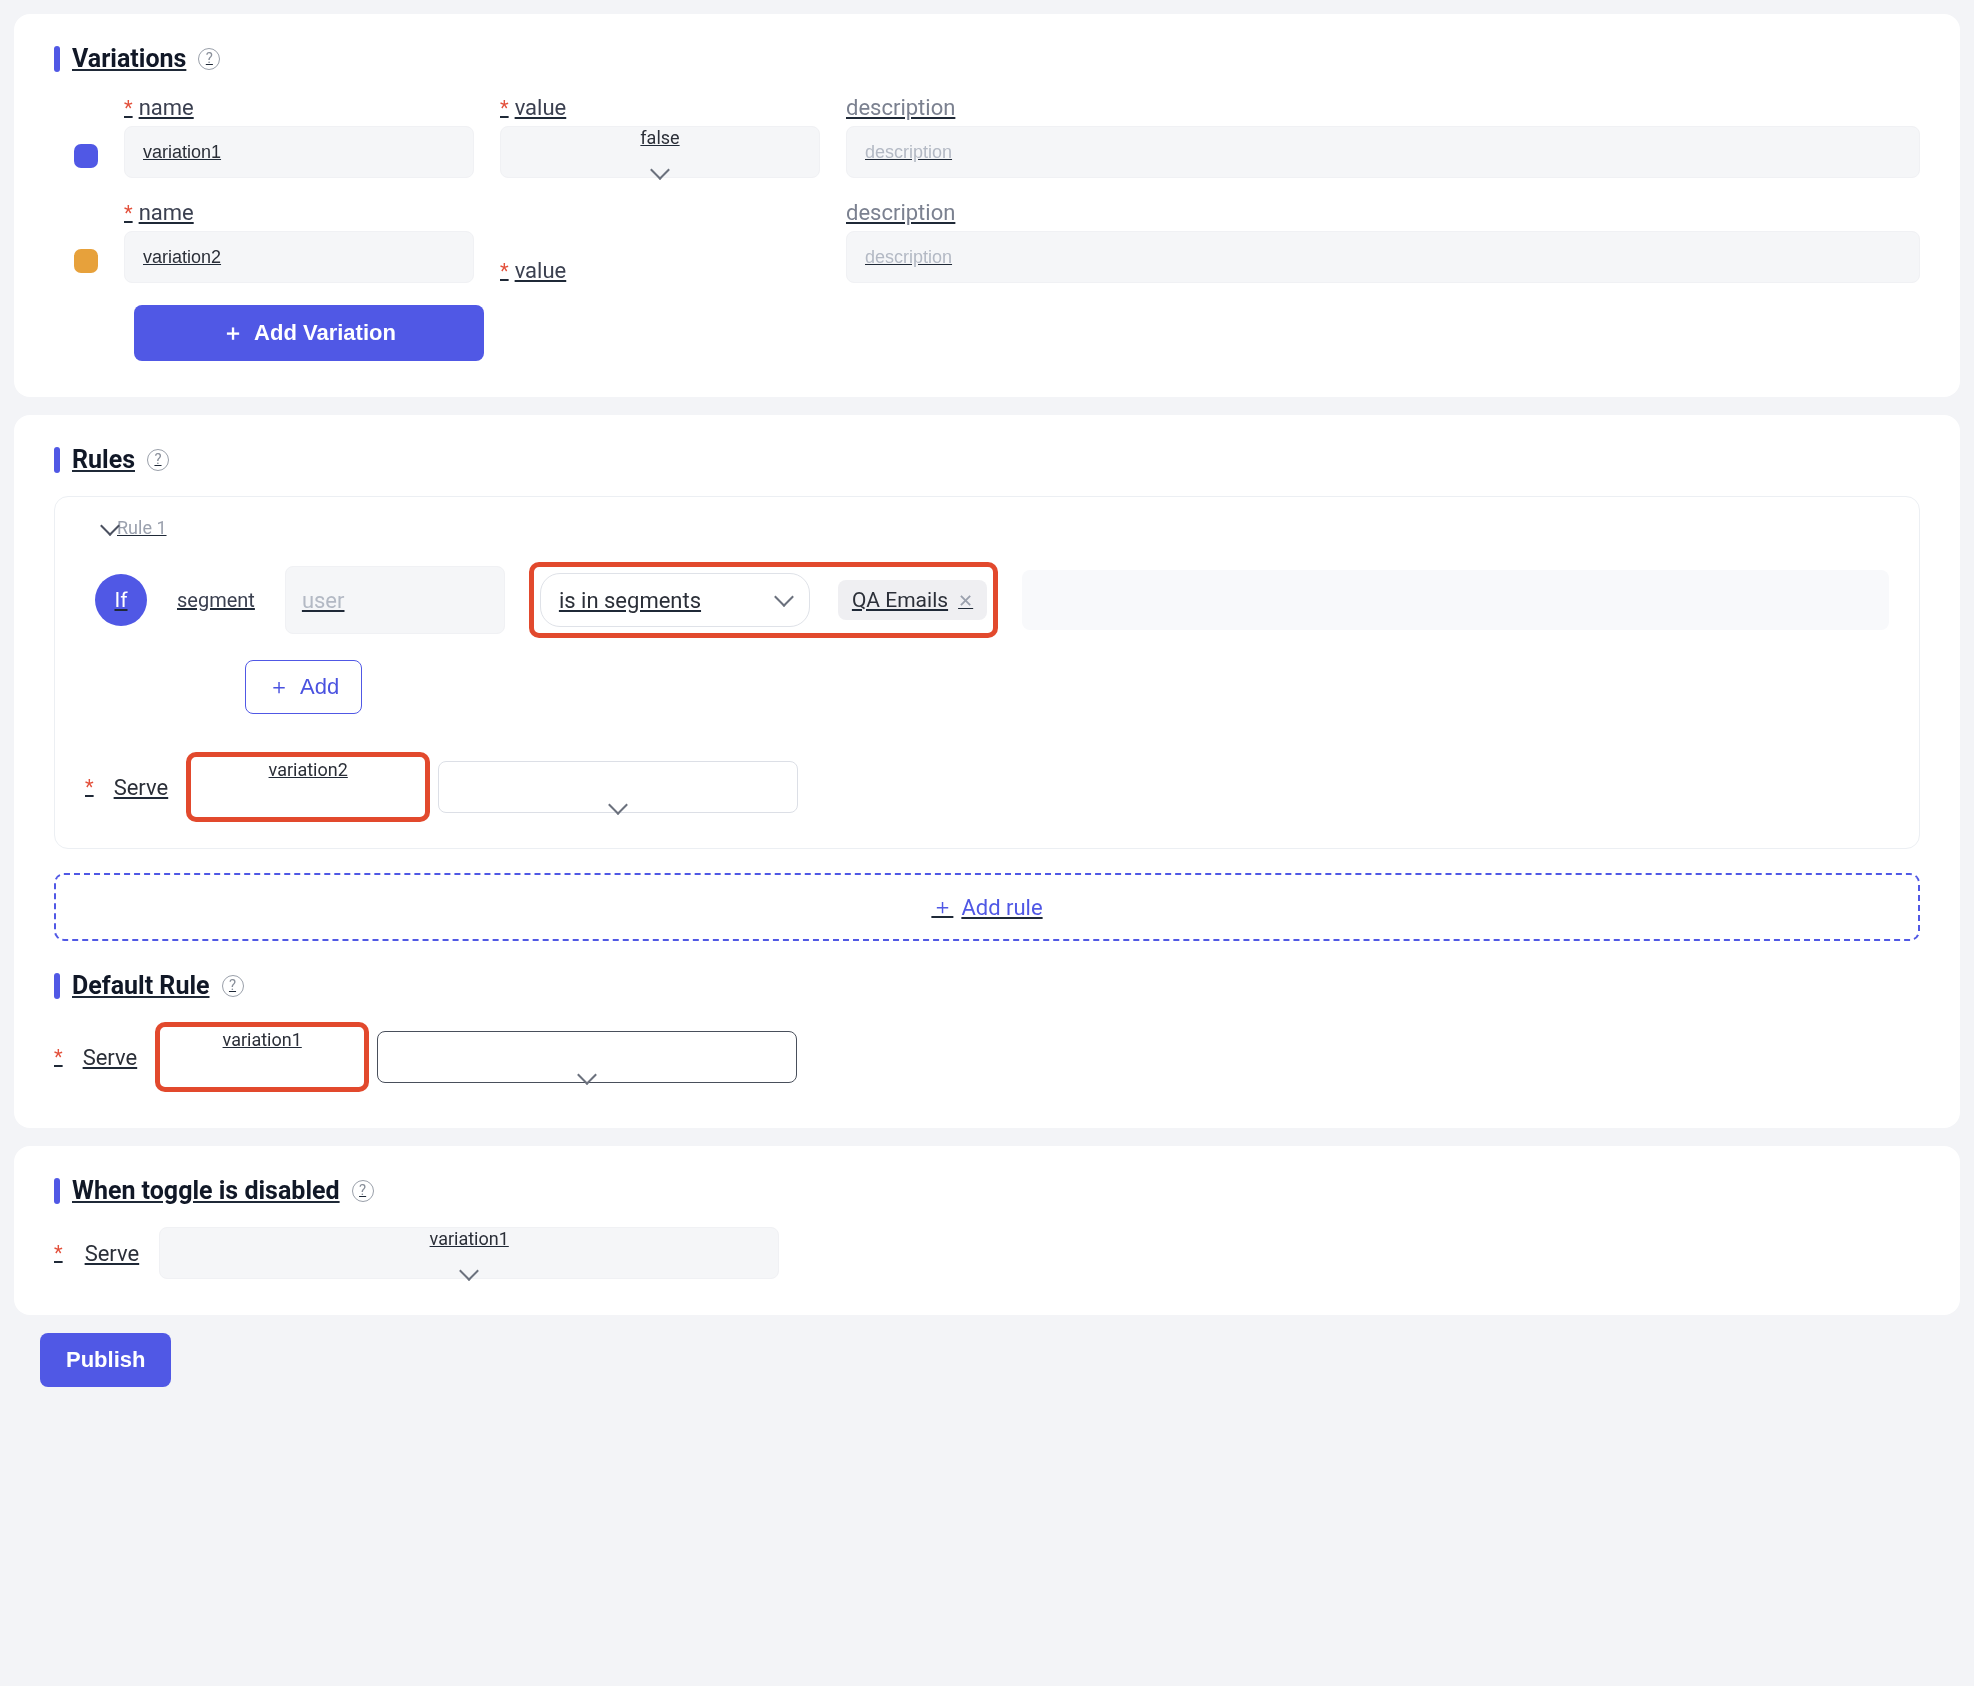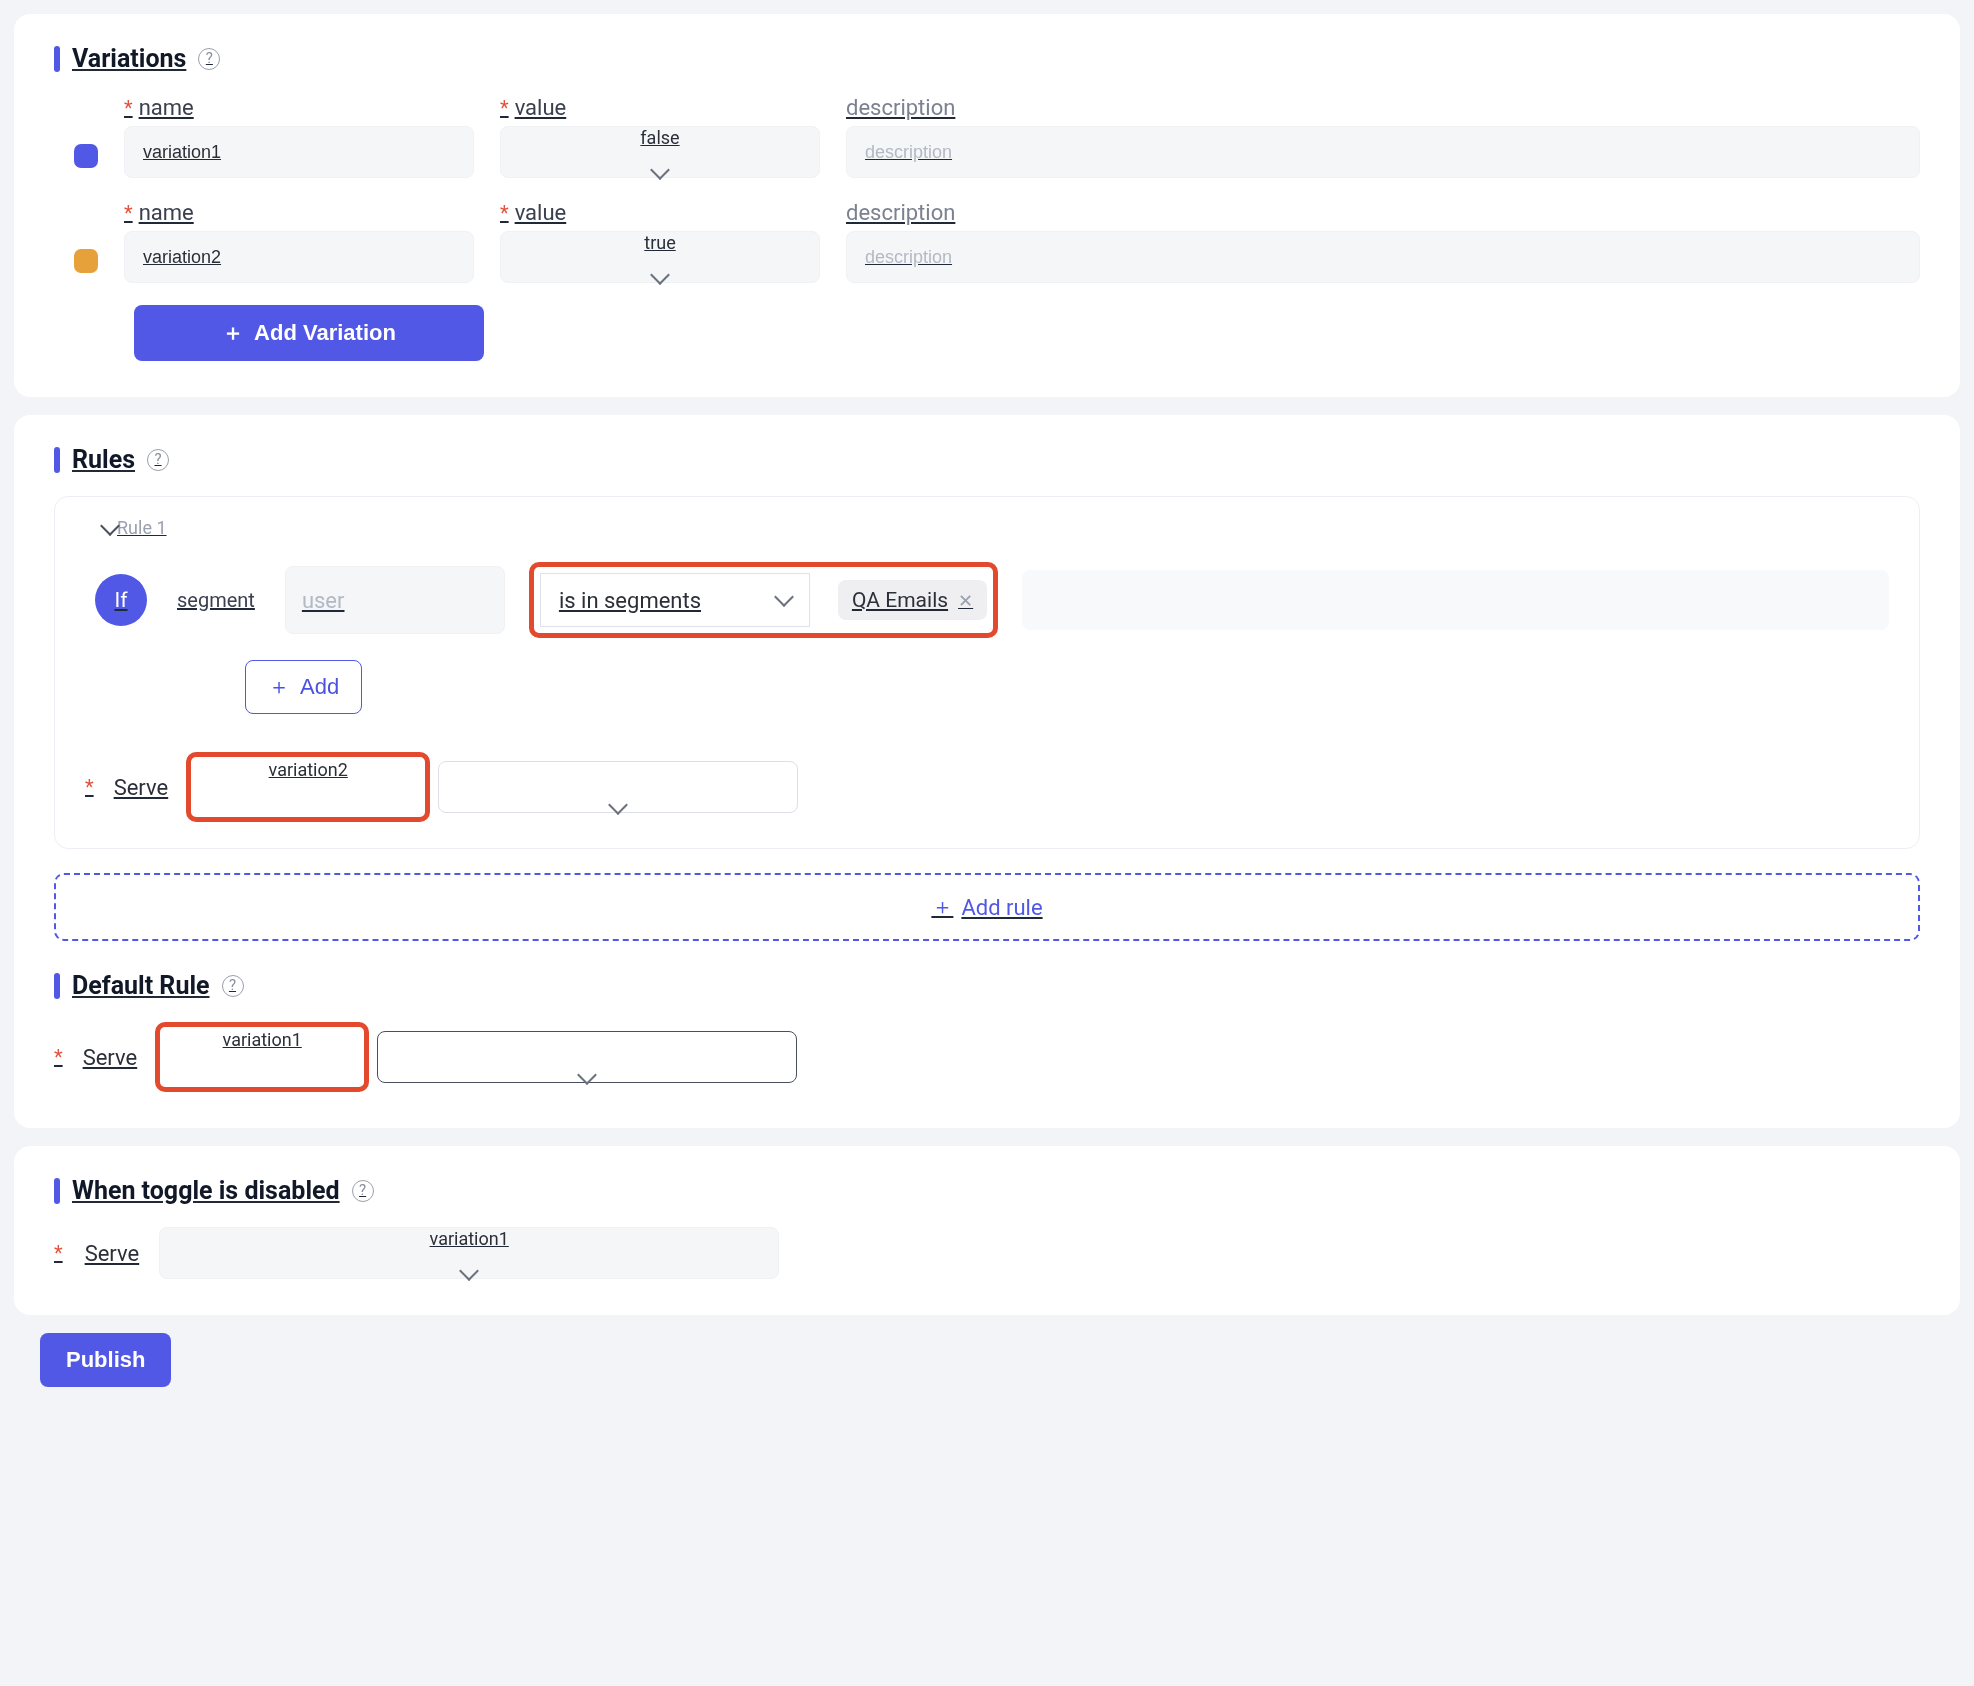--- a/index.html
+++ b/index.html
@@ -151,21 +151,21 @@
     border: 1px solid #f0f1f4;
     border-radius: 8px;
     display: flex; align-items: center;
     padding: 0 16px;
     color: #b3b9c4; font-size: 22px;
   }
   .op-select {
     width: 270px; height: 54px;
     background: #fff;
     border: 1px solid #dfe2e8;
-    border-radius: 0;
+    border-radius: 20px;
     display: flex; align-items: center; justify-content: space-between;
     padding: 0 18px; font-size: 22px; color: #2b2f38;
     cursor: pointer;
   }
   .tags-area {
     flex: 1;
     min-height: 60px;
     background: #f8f9fb;
     border-radius: 8px;
     display: flex; align-items: center; gap: 12px;
@@ -262,24 +262,20 @@
           <span class="req-star">*</span>
           <span>name</span>
         </div>
       <input class="input" value="variation2" style="">
     </div>
     <div class="field-col value-col">
       <div class="field-label">
           <span class="req-star">*</span>
           <span>value</span>
         </div>
-      <div class="select">
-        <span>true</span>
-        <span class="chevron"></span>
-      </div>
     </div>
     <div class="field-col desc-col">
       <div class="field-label plain">description</div>
       <input class="input" placeholder="description" style="">
     </div>
   </div>
 
   <div class="add-variation-wrap">
     <button class="btn btn-primary" style="width:350px">
       <span class="plus-icon">＋</span>

